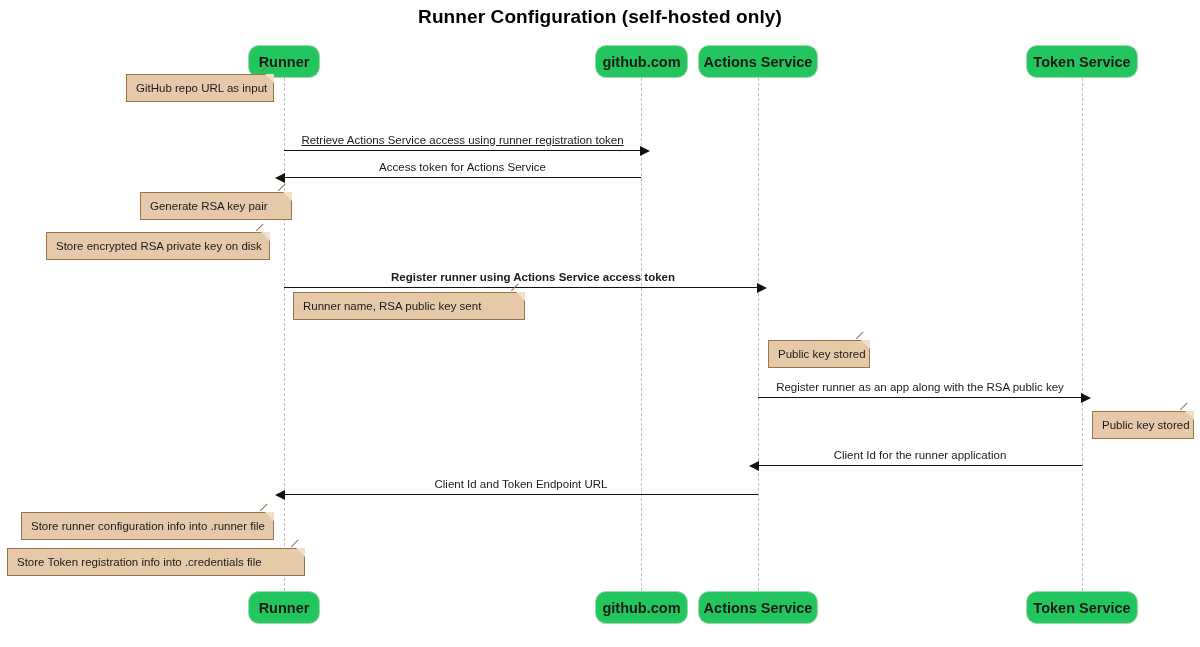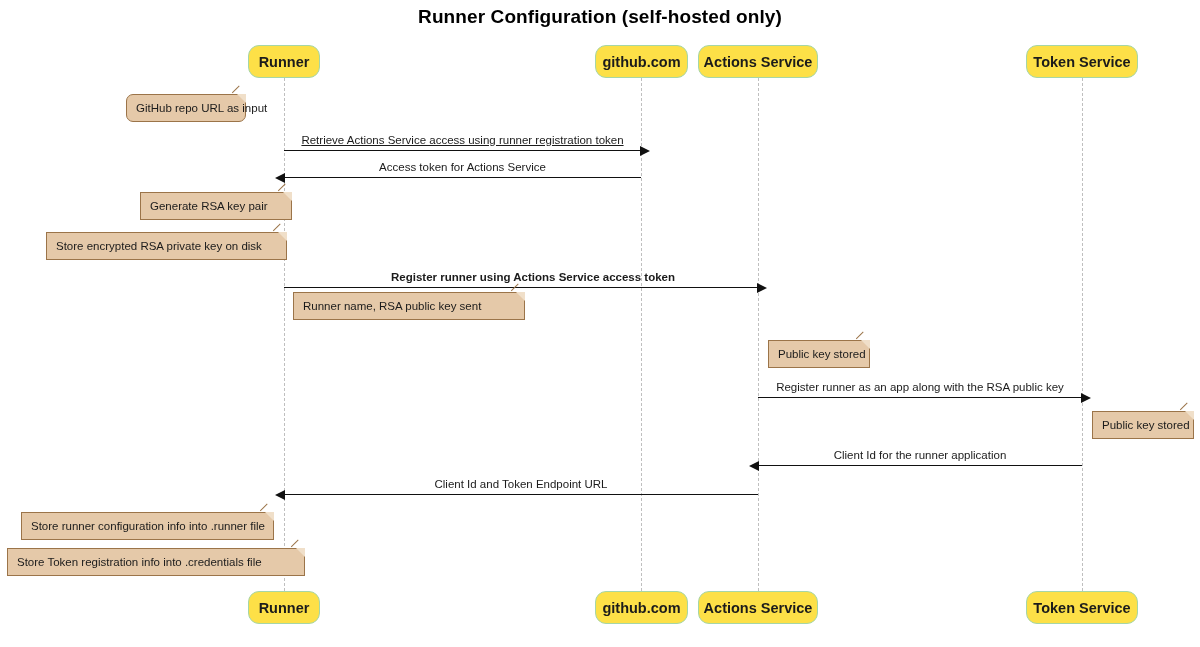--- a/index.html
+++ b/index.html
@@ -30,21 +30,21 @@
   }
   
   .lifeline {
     position: absolute;
     width: 0;
     border-left: 1px dashed #bfbfbf;
   }
   
   .participant {
     position: absolute;
-    background: #fde047;
+    background: #22c55e;
     border: 1px solid #a5d6a7;
     border-radius: 11px;
     height: 33px;
     line-height: 33px;
     text-align: center;
     font-size: 14.5px;
     font-weight: bold;
     color: #1b1b1b;
     white-space: nowrap;
     box-sizing: border-box;
@@ -154,22 +154,22 @@
       <div class="msg left" style="left: 758px; top: 465px; width: 324px;">
         <div class="head"></div>
       </div>
       <div class="msg-label" style="left: 758px; width: 324px; top: 449px;">Client Id for the runner application</div>
       <div class="msg left" style="left: 284px; top: 494px; width: 474px;">
         <div class="head"></div>
       </div>
       <div class="msg-label" style="left: 284px; width: 474px; top: 478px;">Client Id and Token Endpoint URL</div>
     </div>
   <div id="notes">
-      <div class="note" style="left: 126px; top: 94px; width: 120px; border-radius: 7px;"><span>GitHub repo URL as input</span><span class="fold"></span><span class="fold-edge"></span></div>
+      <div class="note" style="left: 126px; top: 74px; width: 148px;"><span>GitHub repo URL as input</span><span class="fold"></span><span class="fold-edge"></span></div>
       <div class="note" style="left: 140px; top: 192px; width: 152px;"><span>Generate RSA key pair</span><span class="fold"></span><span class="fold-edge"></span></div>
-      <div class="note" style="left: 46px; top: 232px; width: 241px;"><span>Store encrypted RSA private key on disk</span><span class="fold"></span><span class="fold-edge"></span></div>
+      <div class="note" style="left: 46px; top: 232px; width: 224px;"><span>Store encrypted RSA private key on disk</span><span class="fold"></span><span class="fold-edge"></span></div>
       <div class="note" style="left: 293px; top: 292px; width: 232px;"><span>Runner name, RSA public key sent</span><span class="fold"></span><span class="fold-edge"></span></div>
       <div class="note" style="left: 768px; top: 340px; width: 102px;"><span>Public key stored</span><span class="fold"></span><span class="fold-edge"></span></div>
       <div class="note" style="left: 1092px; top: 411px; width: 102px;"><span>Public key stored</span><span class="fold"></span><span class="fold-edge"></span></div>
       <div class="note" style="left: 21px; top: 512px; width: 253px;"><span>Store runner configuration info into .runner file</span><span class="fold"></span><span class="fold-edge"></span></div>
       <div class="note" style="left: 7px; top: 548px; width: 298px;"><span>Store Token registration info into .credentials file</span><span class="fold"></span><span class="fold-edge"></span></div>
     </div>
 </div>
 
 </body></html>

